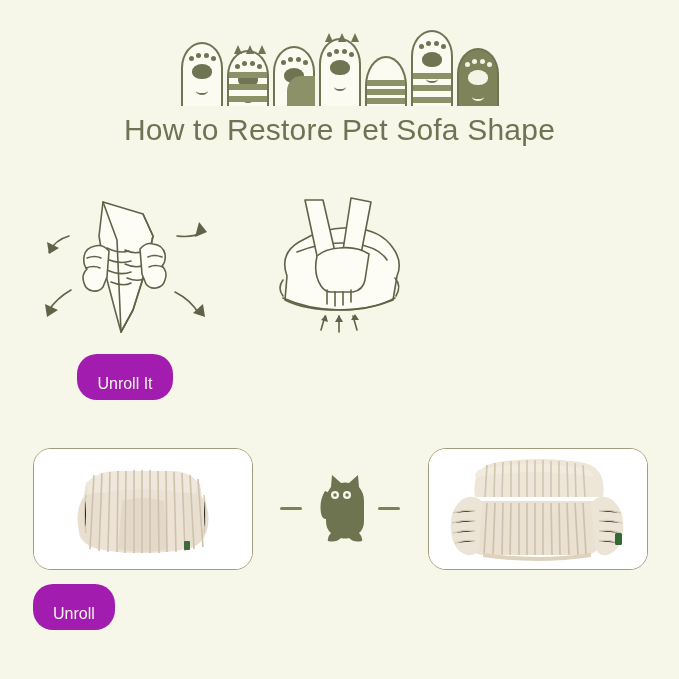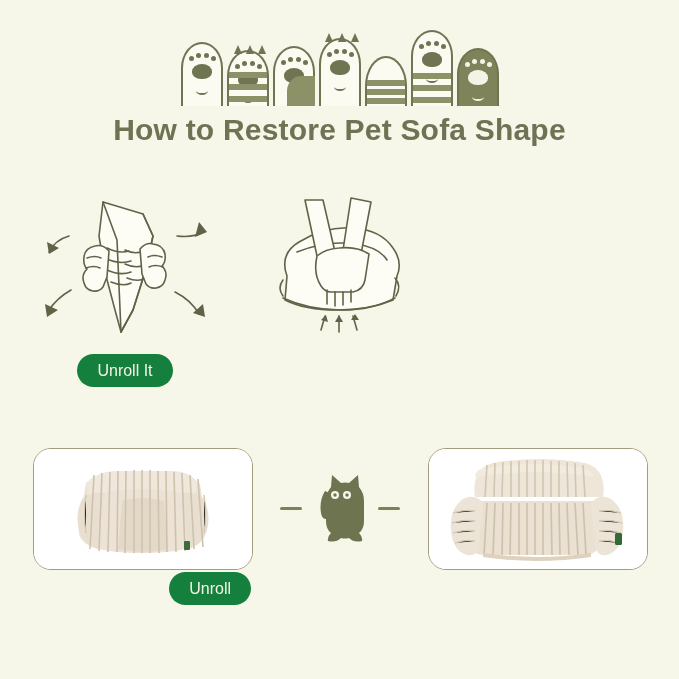--- a/index.html
+++ b/index.html
@@ -117,21 +117,21 @@
   .paw.solid .mouth { border-bottom-color: #f4f4e6; }
 
   
   .title {
     position: absolute;
     top: 113px;
     left: 0;
     width: 679px;
     text-align: center;
     font-size: 30px;
-    font-weight: bold;
+    font-weight: normal;
     color: #6e7353;
     letter-spacing: 0.2px;
   }
 
   
   .steps {
     position: absolute;
     top: 180px;
     left: 18px;
     width: 643px;
@@ -146,24 +146,24 @@
   .step-art {
     width: 200px;
     height: 170px;
     position: relative;
   }
   .step-art svg { display: block; }
 
   
   .pill {
     display: inline-block;
-    background: #15803d;
+    background: #a21caf;
     color: #f4f4e7;
     border-radius: 20px;
-    padding: 7px 20px 6px;
+    padding: 20px 20px 6px;
     font-size: 16px;
     line-height: 1.25;
     white-space: nowrap;
   }
   .step .pill { margin-top: 4px; }
 
   
   .bottom {
     position: absolute;
     top: 448px;
@@ -180,22 +180,22 @@
     border: 1.5px solid #a39c7e;
     border-radius: 18px;
     overflow: hidden;
   }
   .photo-card.left  { left: 33px; }
   .photo-card.right { left: 428px; }
   .photo-card svg { display: block; }
 
   .bottom-label {
     position: absolute;
-    top: 124px;
-    text-align: right;
+    top: 136px;
+    text-align: left;
     width: 218px;
   }
   .bottom-label.left  { left: 33px; }
   .bottom-label.right { left: 428px; }
 
   
   .center-cat {
     position: absolute;
     left: 262px;
     top: 0;

